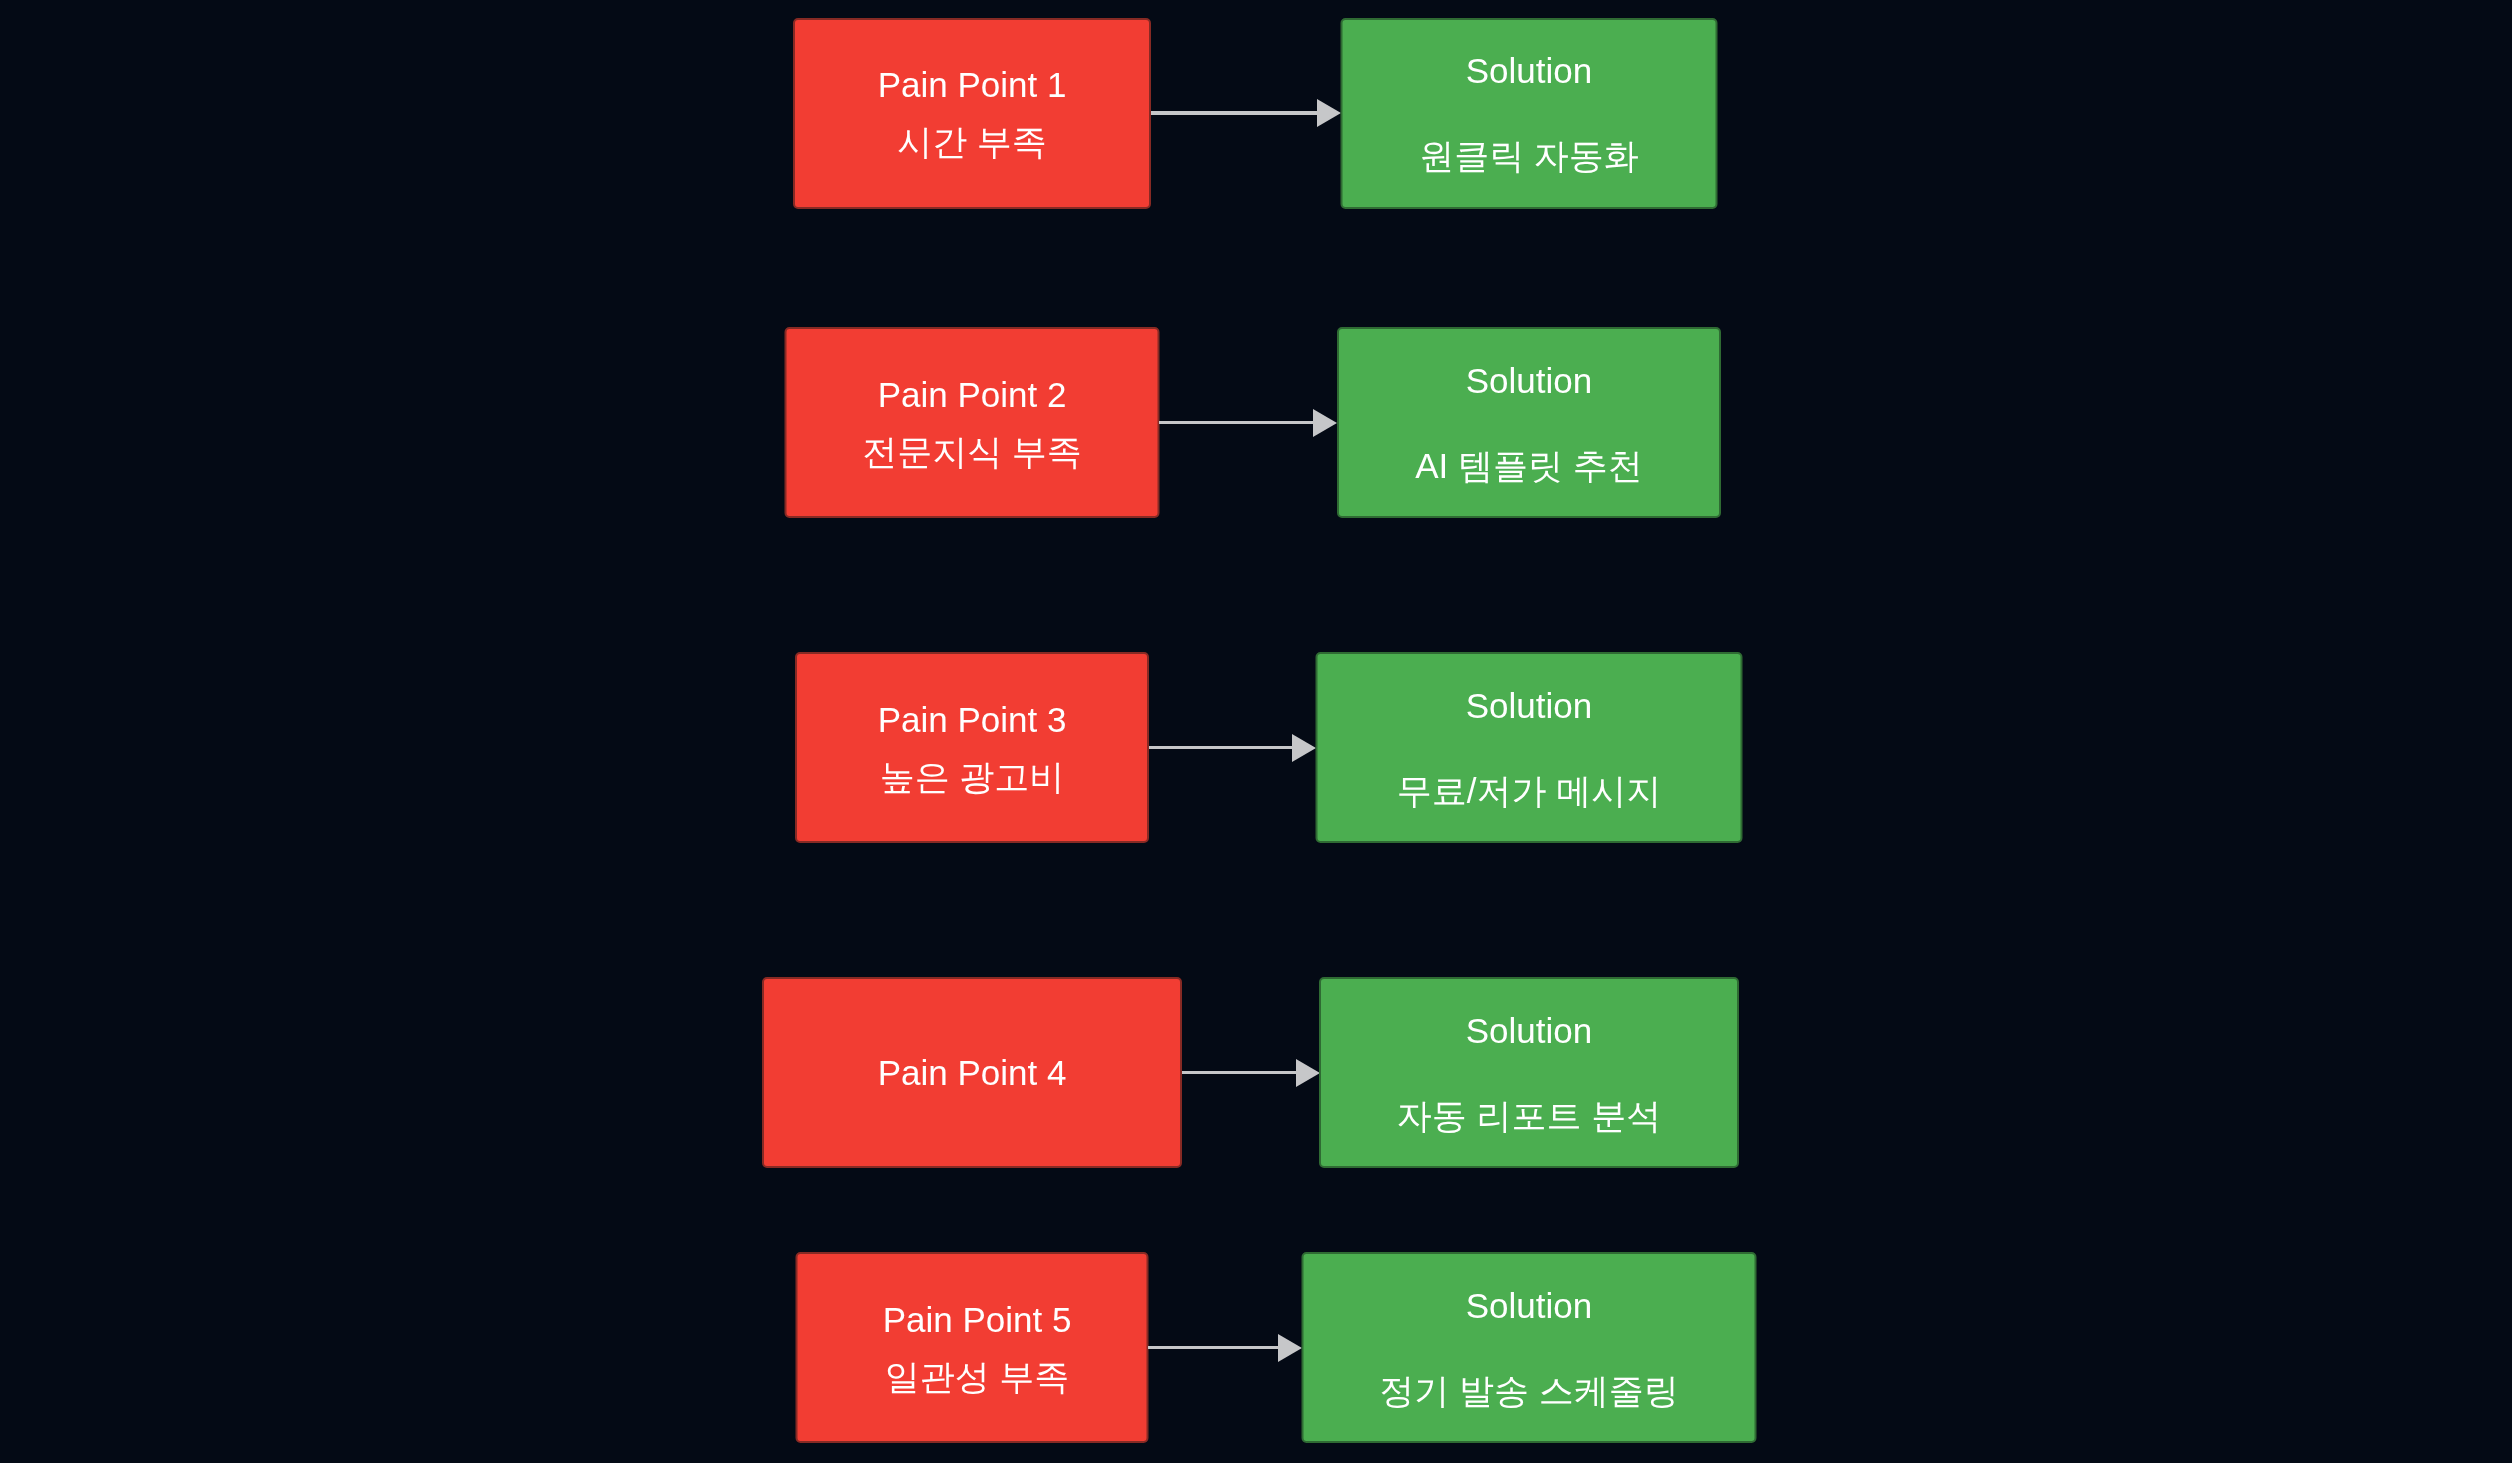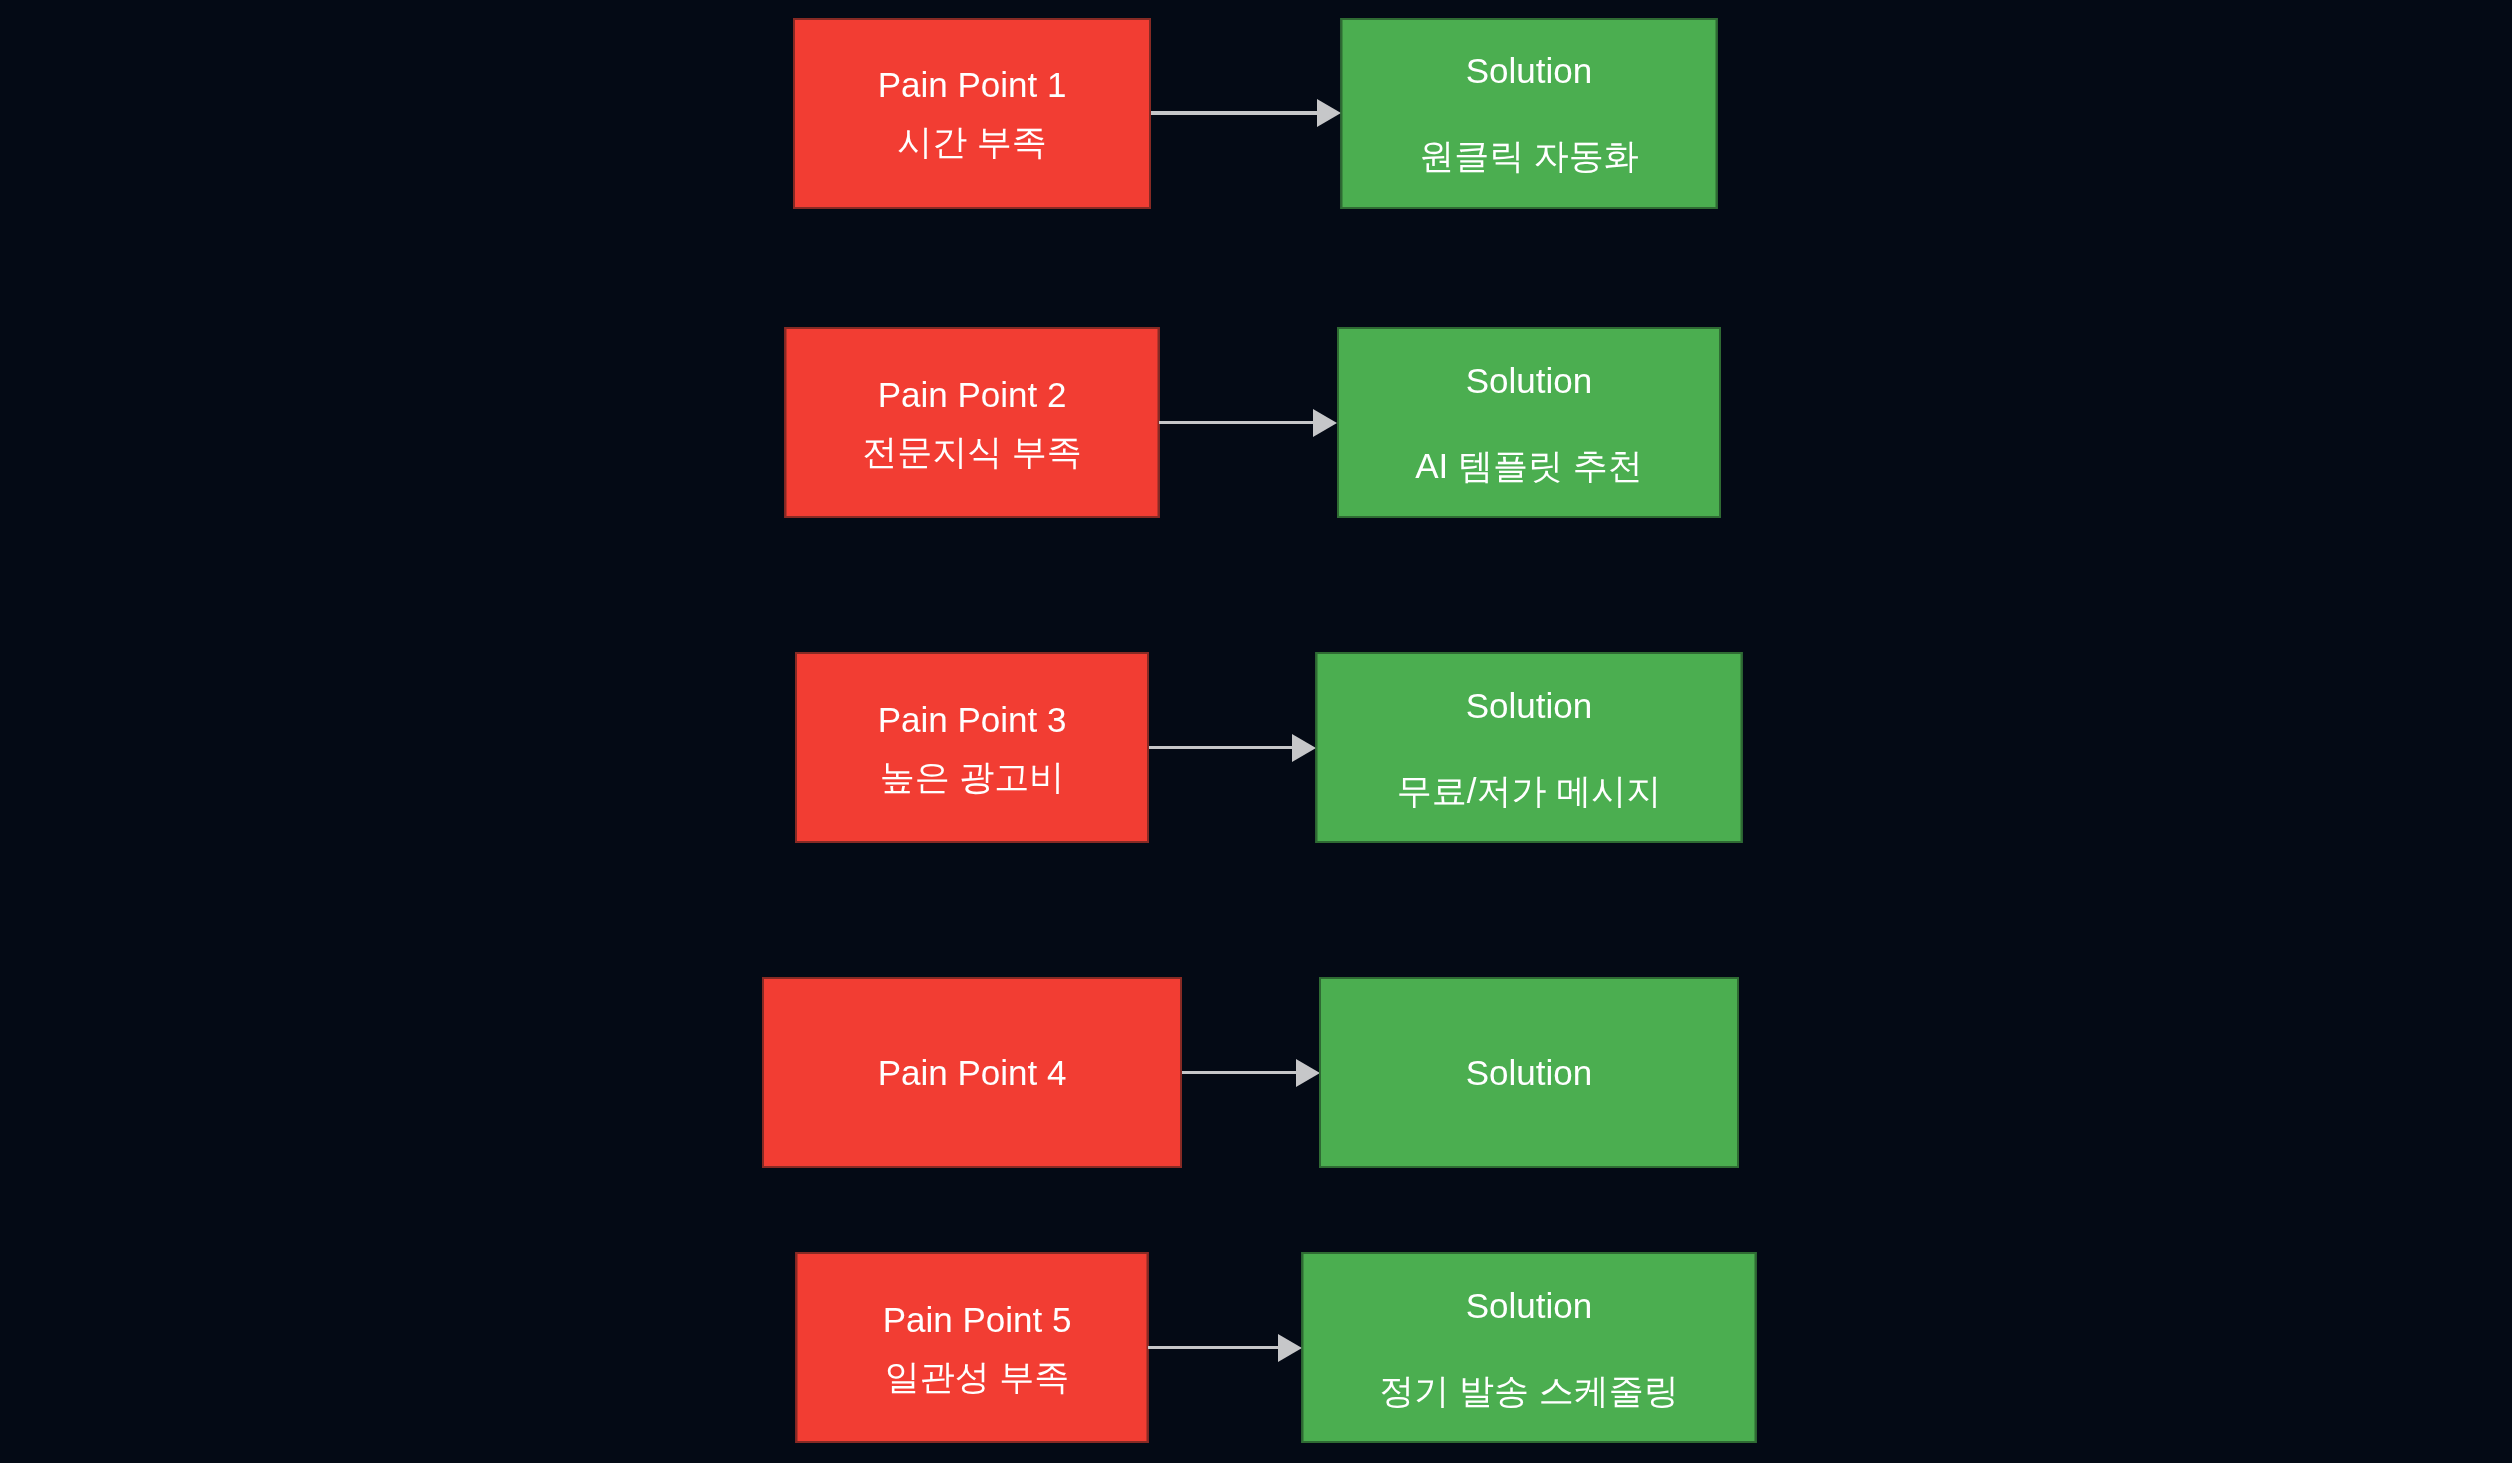--- a/index.html
+++ b/index.html
@@ -40,21 +40,21 @@
 
   .node {
     position: absolute;
     top: 0;
     height: 191px;
     padding: 0 31px;
     display: flex;
     flex-direction: column;
     justify-content: center;
     align-items: center;
-    border-radius: 0;
+    border-radius: 5px;
     color: var(--text);
     text-align: center;
   }
   .node .line1, .node .line2 {
     font-size: 35px;
     line-height: 57px;
     white-space: nowrap;
   }
   .pain {
     left: 972px;
@@ -153,20 +153,21 @@
   <div class="row r3">
     <div class="node pain">
       <div class="line1">Pain Point 4</div>
     </div>
     <div class="arrow" style="left: 1182px; width: 138px;">
       <div class="arrow-line"></div>
       <div class="arrow-head"></div>
     </div>
     <div class="node solution">
       <div class="line1">Solution</div>
+      <div class="line2">자동 리포트 분석</div>
     </div>
   </div>
 
   <div class="row r4">
     <div class="node pain">
       <div class="line1">Pain Point 5</div>
       <div class="line2">일관성 부족</div>
     </div>
     <div class="arrow" style="left: 1148px; width: 154px;">
       <div class="arrow-line"></div>

